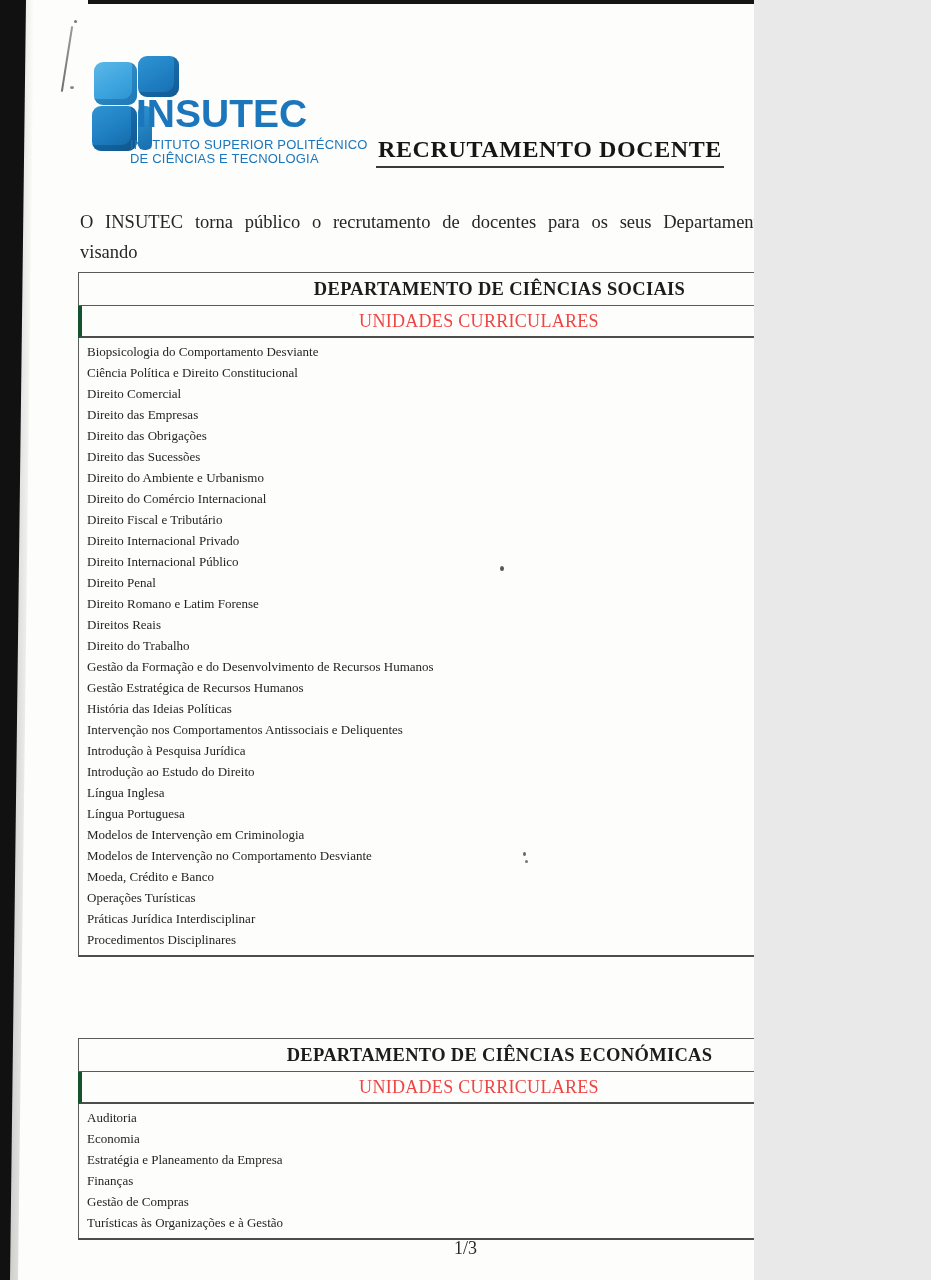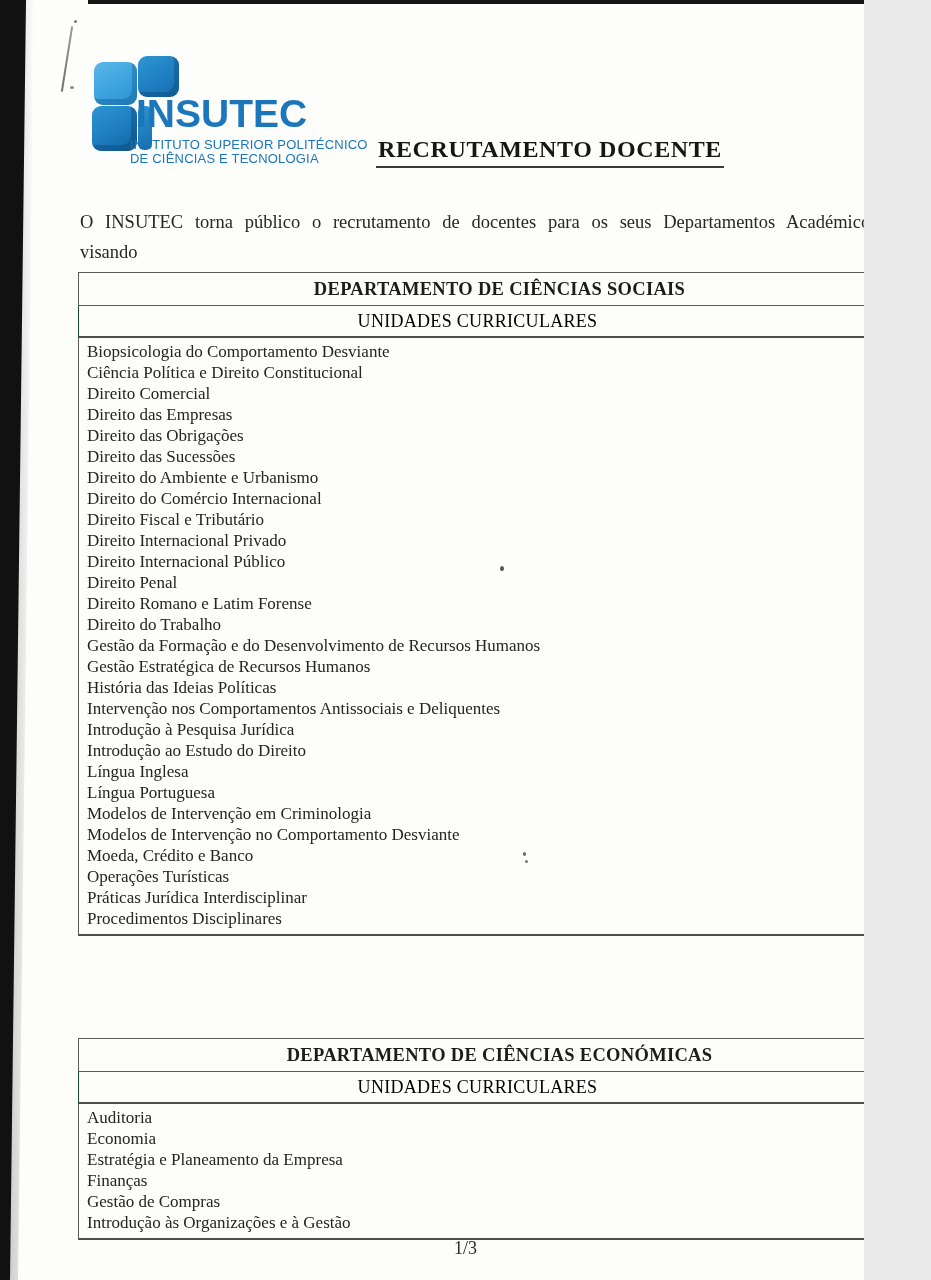--- a/index.html
+++ b/index.html
@@ -3,21 +3,21 @@
 <meta charset="utf-8">
 <style>
   html, body { margin: 0; padding: 0; }
   body {
     width: 931px; height: 1280px;
     background: #e9e9e9;
     font-family: "Liberation Serif", serif;
   }
   .page {
     position: relative;
-    width: 864px; height: 1280px;
+    width: 754px; height: 1280px;
     background: #fdfdfc;
     overflow: hidden;
     color: #222;
   }
   
   .scan-edge-left {
     position: absolute; left: 0; top: 0; bottom: 0; width: 30px;
     background: #111;
     clip-path: polygon(0 0, 26px 0, 10px 100%, 0 100%);
   }
@@ -95,33 +95,33 @@
   .dept-header {
     box-sizing: border-box; height: 34px;
     border: 1px solid #5a5a5a;
     display: flex; align-items: center; justify-content: center;
     font-weight: bold; font-size: 18.5px; letter-spacing: 0.3px; color: #1c1c1c;
     background: #fdfdfc;
     padding-left: 44px;
   }
   .dept-subheader {
     box-sizing: border-box; height: 32px;
-    border-left: 1px solid #14532d; border-right: 1px solid #5a5a5a;
+    border-left: 4px solid #14532d; border-right: 1px solid #5a5a5a;
     border-bottom: 2px solid #4d4d4d;
     display: flex; align-items: center; justify-content: center;
-    font-size: 18px; letter-spacing: 0.3px; color: #000000;
+    font-size: 18px; letter-spacing: 0.3px; color: #ef4444;
   }
   .course-list {
     box-sizing: border-box; margin: 0; padding: 3px 8px 5px 8px;
     border-left: 1px solid #5a5a5a; border-right: 1px solid #5a5a5a;
     border-bottom: 2px solid #4d4d4d;
     list-style: none;
   }
   .course-list li {
-    font-size: 17px; line-height: 21px; color: #242424;
+    font-size: 13px; line-height: 21px; color: #242424;
     white-space: nowrap; overflow: hidden;
   }
   
   .page-number {
     position: absolute; left: 0; width: 931px; top: 1238px;
     text-align: center; font-size: 18px; color: #2a2a2a;
   }
 </style>
 </head>
 <body>
@@ -169,20 +169,21 @@
         <li>Direito das Empresas</li>
         <li>Direito das Obrigações</li>
         <li>Direito das Sucessões</li>
         <li>Direito do Ambiente e Urbanismo</li>
         <li>Direito do Comércio Internacional</li>
         <li>Direito Fiscal e Tributário</li>
         <li>Direito Internacional Privado</li>
         <li>Direito Internacional Público</li>
         <li>Direito Penal</li>
         <li>Direito Romano e Latim Forense</li>
+        <li>Direitos Reais</li>
         <li>Direito do Trabalho</li>
         <li>Gestão da Formação e do Desenvolvimento de Recursos Humanos</li>
         <li>Gestão Estratégica de Recursos Humanos</li>
         <li>História das Ideias Políticas</li>
         <li>Intervenção nos Comportamentos Antissociais e Deliquentes</li>
         <li>Introdução à Pesquisa Jurídica</li>
         <li>Introdução ao Estudo do Direito</li>
         <li>Língua Inglesa</li>
         <li>Língua Portuguesa</li>
         <li>Modelos de Intervenção em Criminologia</li>
@@ -196,19 +197,19 @@
 
   <div class="dept-table t2">
     <div class="dept-header">DEPARTAMENTO DE CIÊNCIAS ECONÓMICAS</div>
     <div class="dept-subheader">UNIDADES CURRICULARES</div>
     <ul class="course-list">
         <li>Auditoria</li>
         <li>Economia</li>
         <li>Estratégia e Planeamento da Empresa</li>
         <li>Finanças</li>
         <li>Gestão de Compras</li>
-        <li>Introdução às Organizações e à Gestão</li>
+        <li>Turísticas às Organizações e à Gestão</li>
       </ul>
   </div>
 
   <div class="page-number">1/3</div>
 
 </div>
 
 </body></html>

